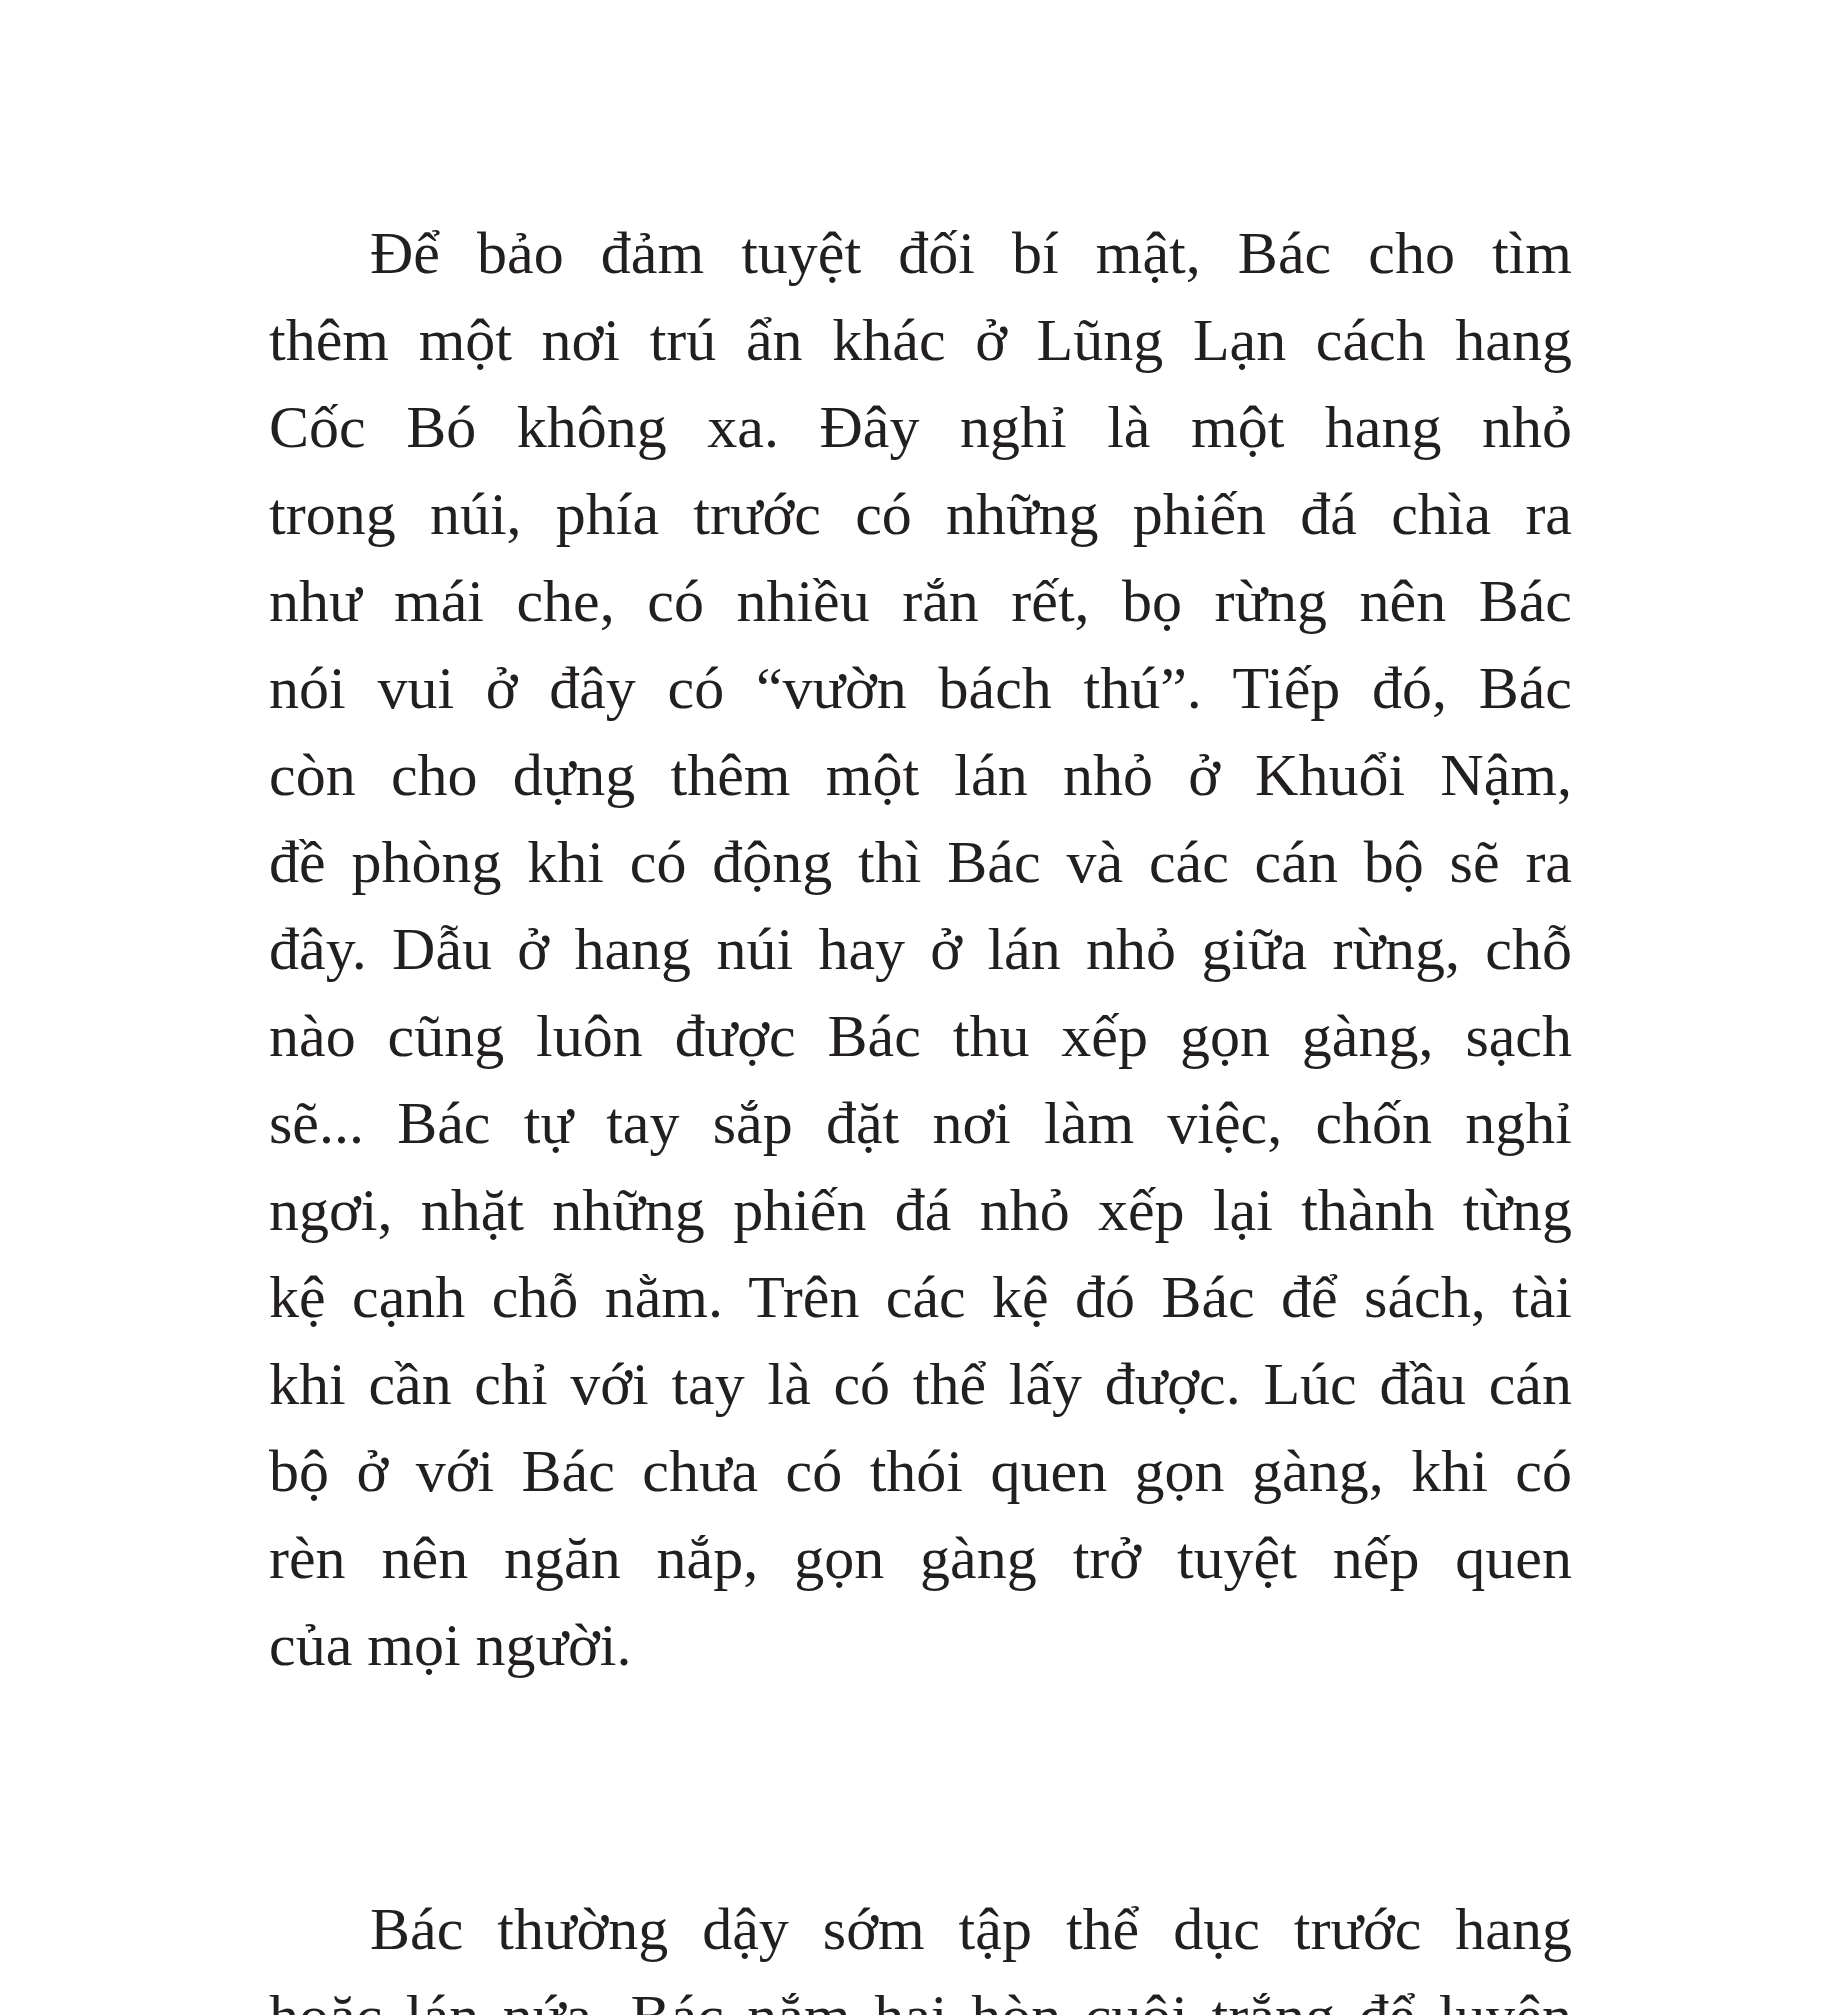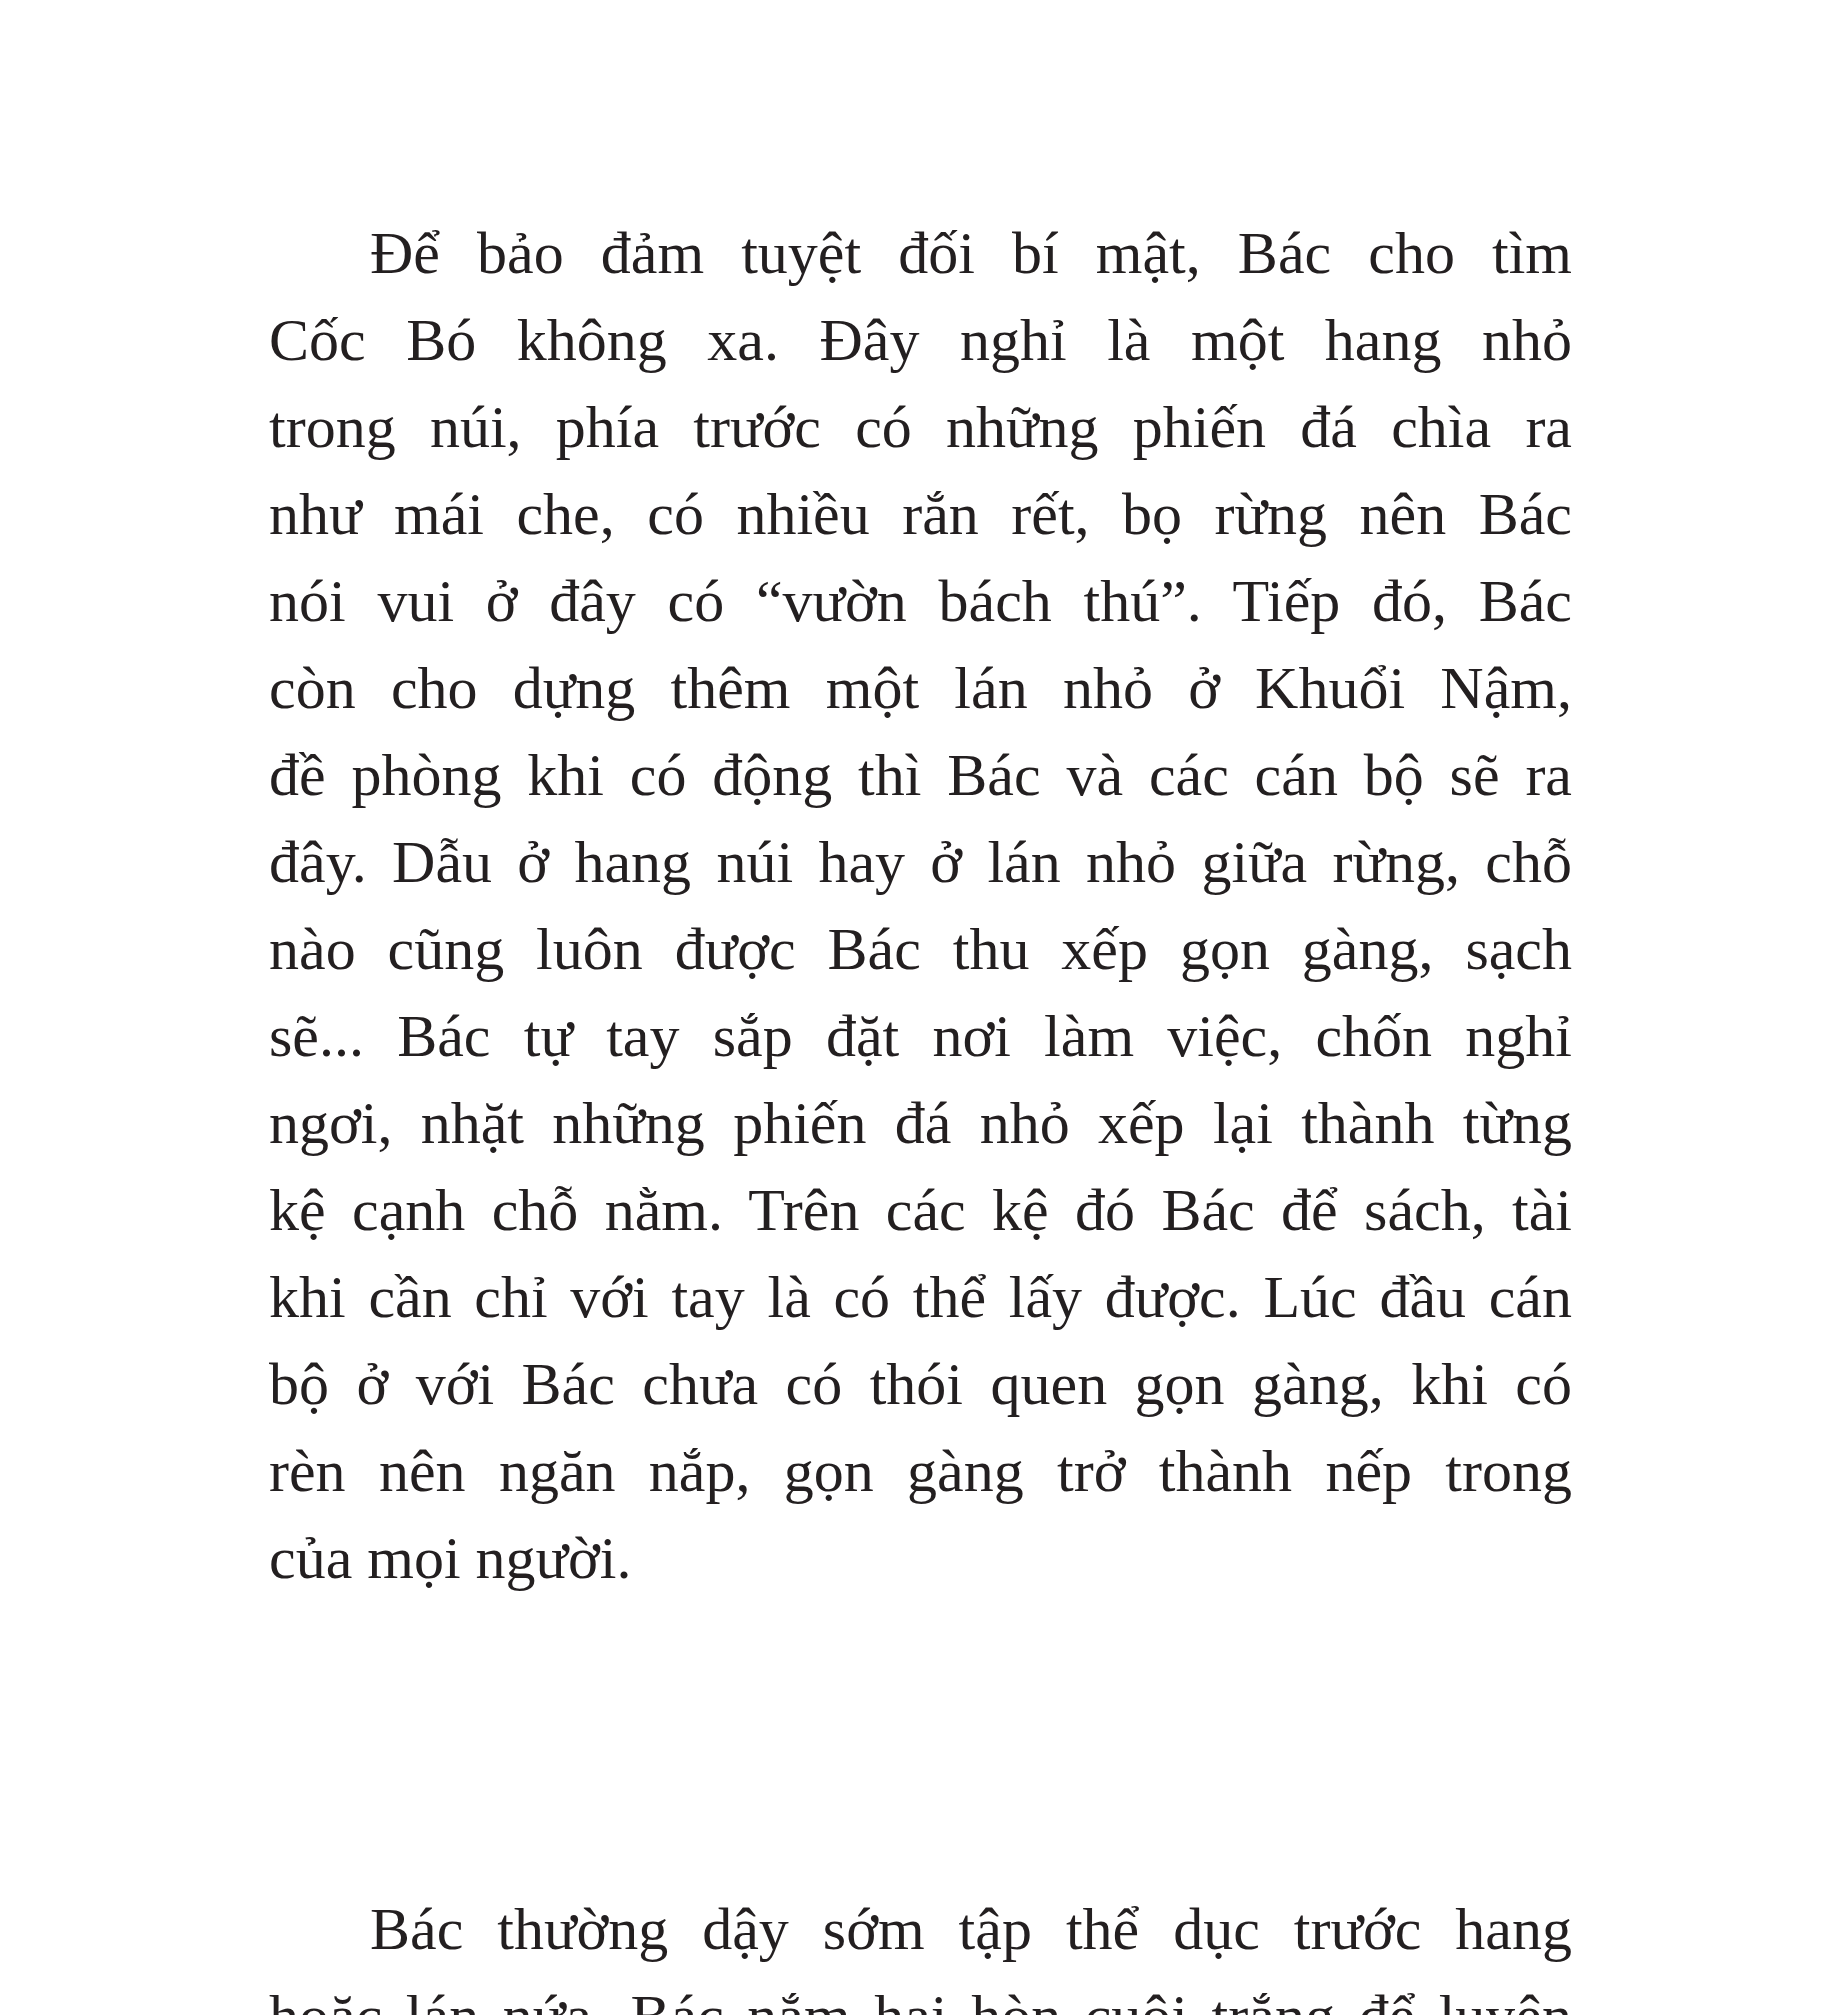--- a/index.html
+++ b/index.html
@@ -46,34 +46,35 @@
   .para-1 { top: 210px; }
   .para-2 { top: 1886px; }
 </style>
 </head>
 <body>
 
 <div class="page">
 
   <div class="text-block para-1">
     <span class="line indent">Để bảo đảm tuyệt đối bí mật, Bác cho tìm</span>
+    <span class="line">thêm một nơi trú ẩn khác ở Lũng Lạn cách hang</span>
     <span class="line">Cốc Bó không xa. Đây nghỉ là một hang nhỏ</span>
     <span class="line">trong núi, phía trước có những phiến đá chìa ra</span>
     <span class="line">như mái che, có nhiều rắn rết, bọ rừng nên Bác</span>
     <span class="line">nói vui ở đây có “vườn bách thú”. Tiếp đó, Bác</span>
     <span class="line">còn cho dựng thêm một lán nhỏ ở Khuổi Nậm,</span>
     <span class="line">đề phòng khi có động thì Bác và các cán bộ sẽ ra</span>
     <span class="line">đây. Dẫu ở hang núi hay ở lán nhỏ giữa rừng, chỗ</span>
     <span class="line">nào cũng luôn được Bác thu xếp gọn gàng, sạch</span>
     <span class="line">sẽ... Bác tự tay sắp đặt nơi làm việc, chốn nghỉ</span>
     <span class="line">ngơi, nhặt những phiến đá nhỏ xếp lại thành từng</span>
     <span class="line">kệ cạnh chỗ nằm. Trên các kệ đó Bác để sách, tài</span>
     <span class="line">khi cần chỉ với tay là có thể lấy được. Lúc đầu cán</span>
     <span class="line">bộ ở với Bác chưa có thói quen gọn gàng, khi có</span>
-    <span class="line">rèn nên ngăn nắp, gọn gàng trở thành nếp trong</span>
+    <span class="line">rèn nên ngăn nắp, gọn gàng trở tuyệt nếp quen</span>
     <span class="line last">của mọi người.</span>
   </div>
 
   <div class="text-block para-2">
     <span class="line indent">Bác thường dậy sớm tập thể dục trước hang</span>
     <span class="line">hoặc lán nứa. Bác nắm hai hòn cuội trắng để luyện</span>
 
   </div>
 
 </div>

